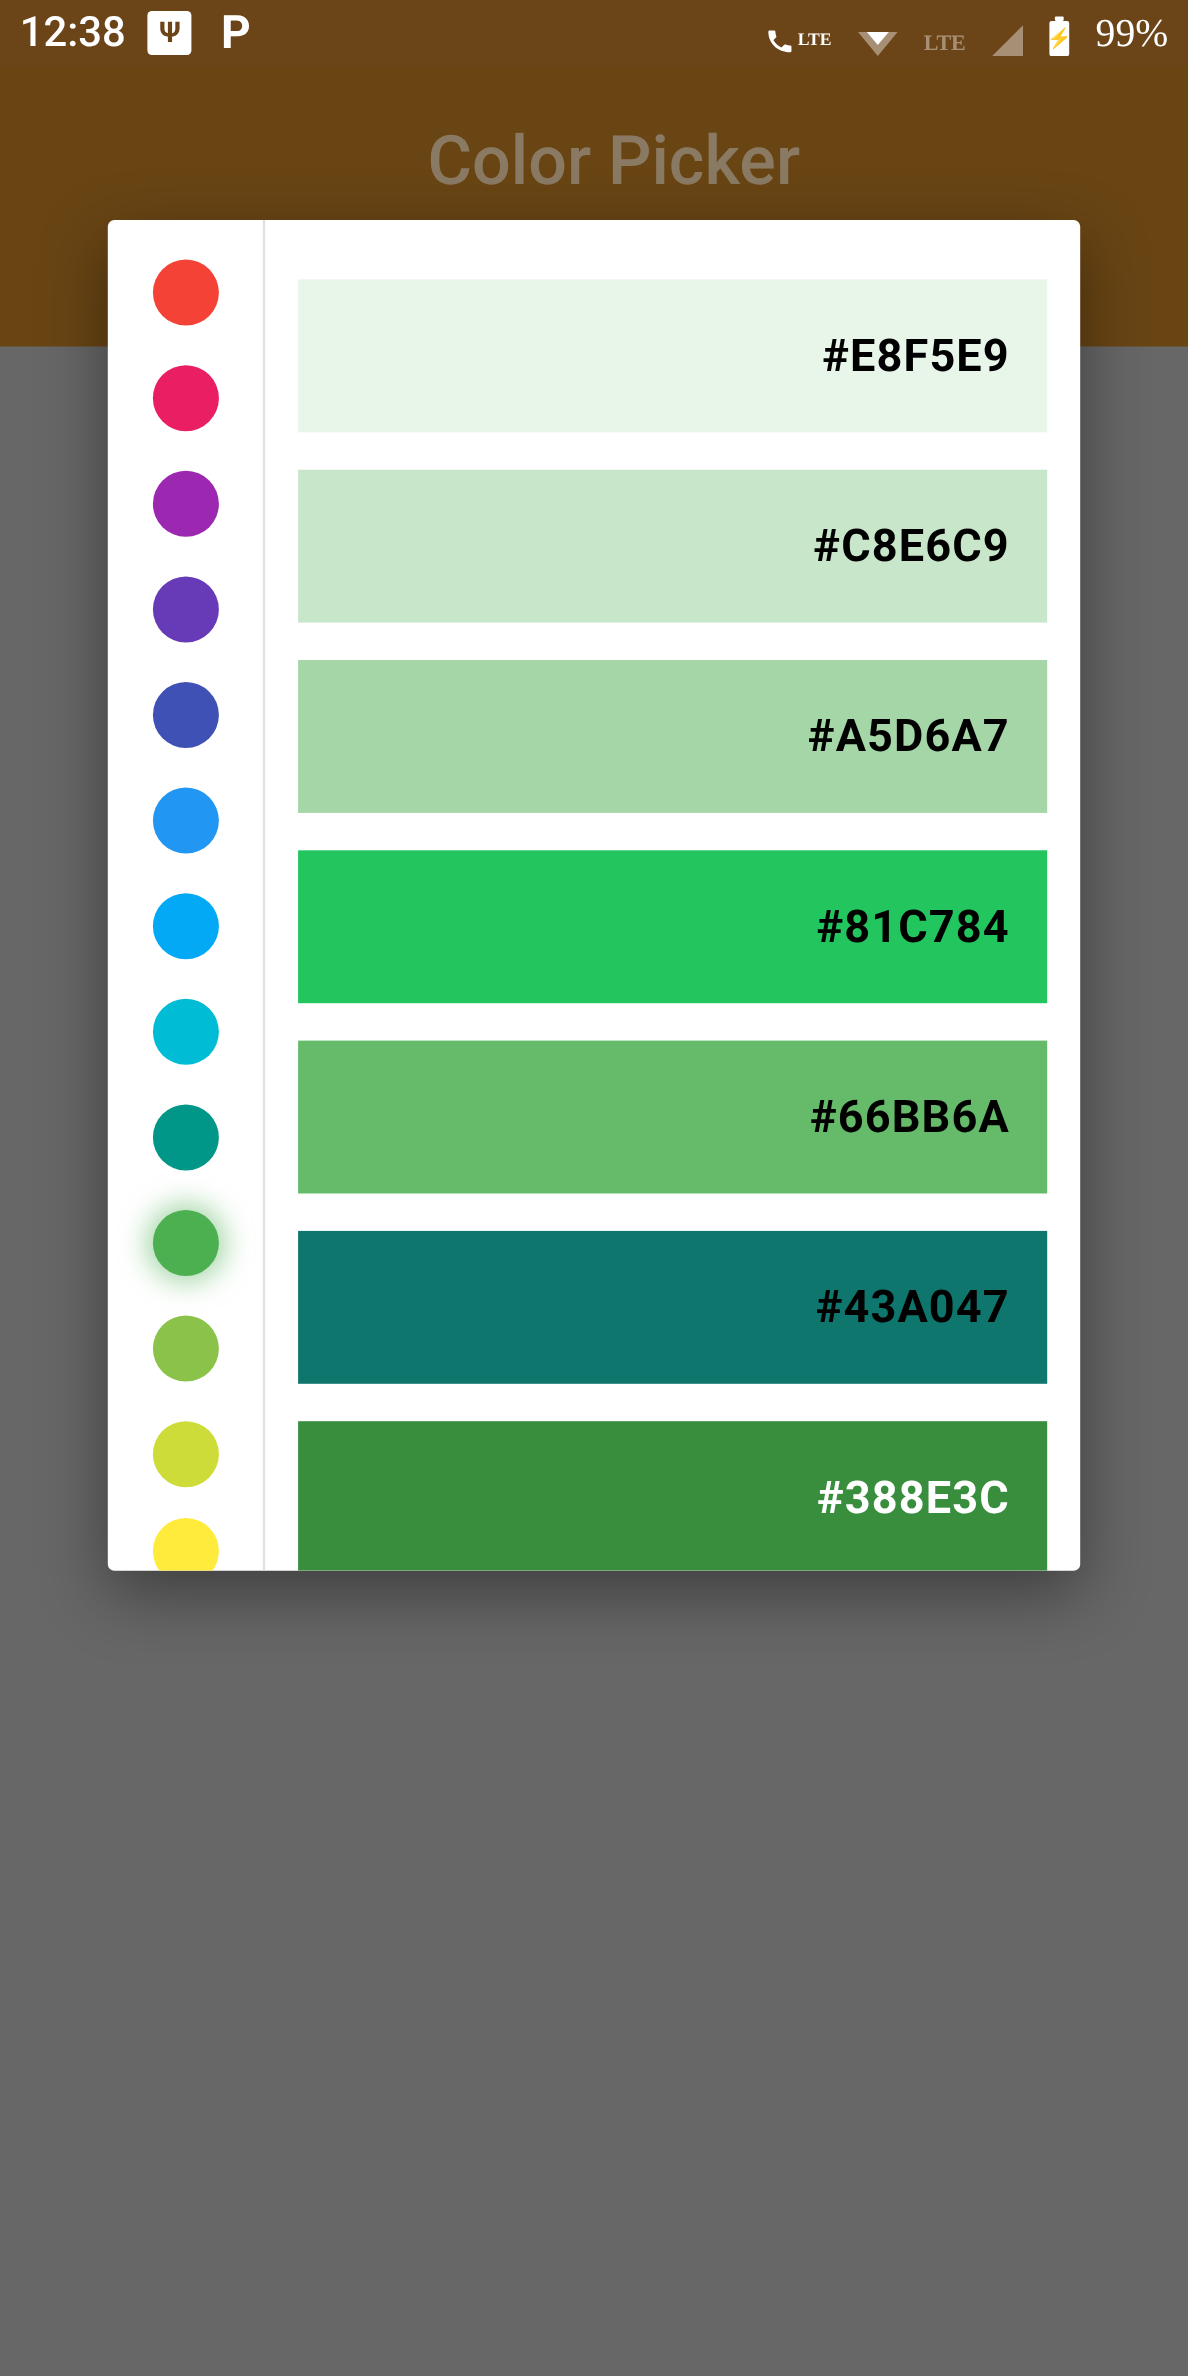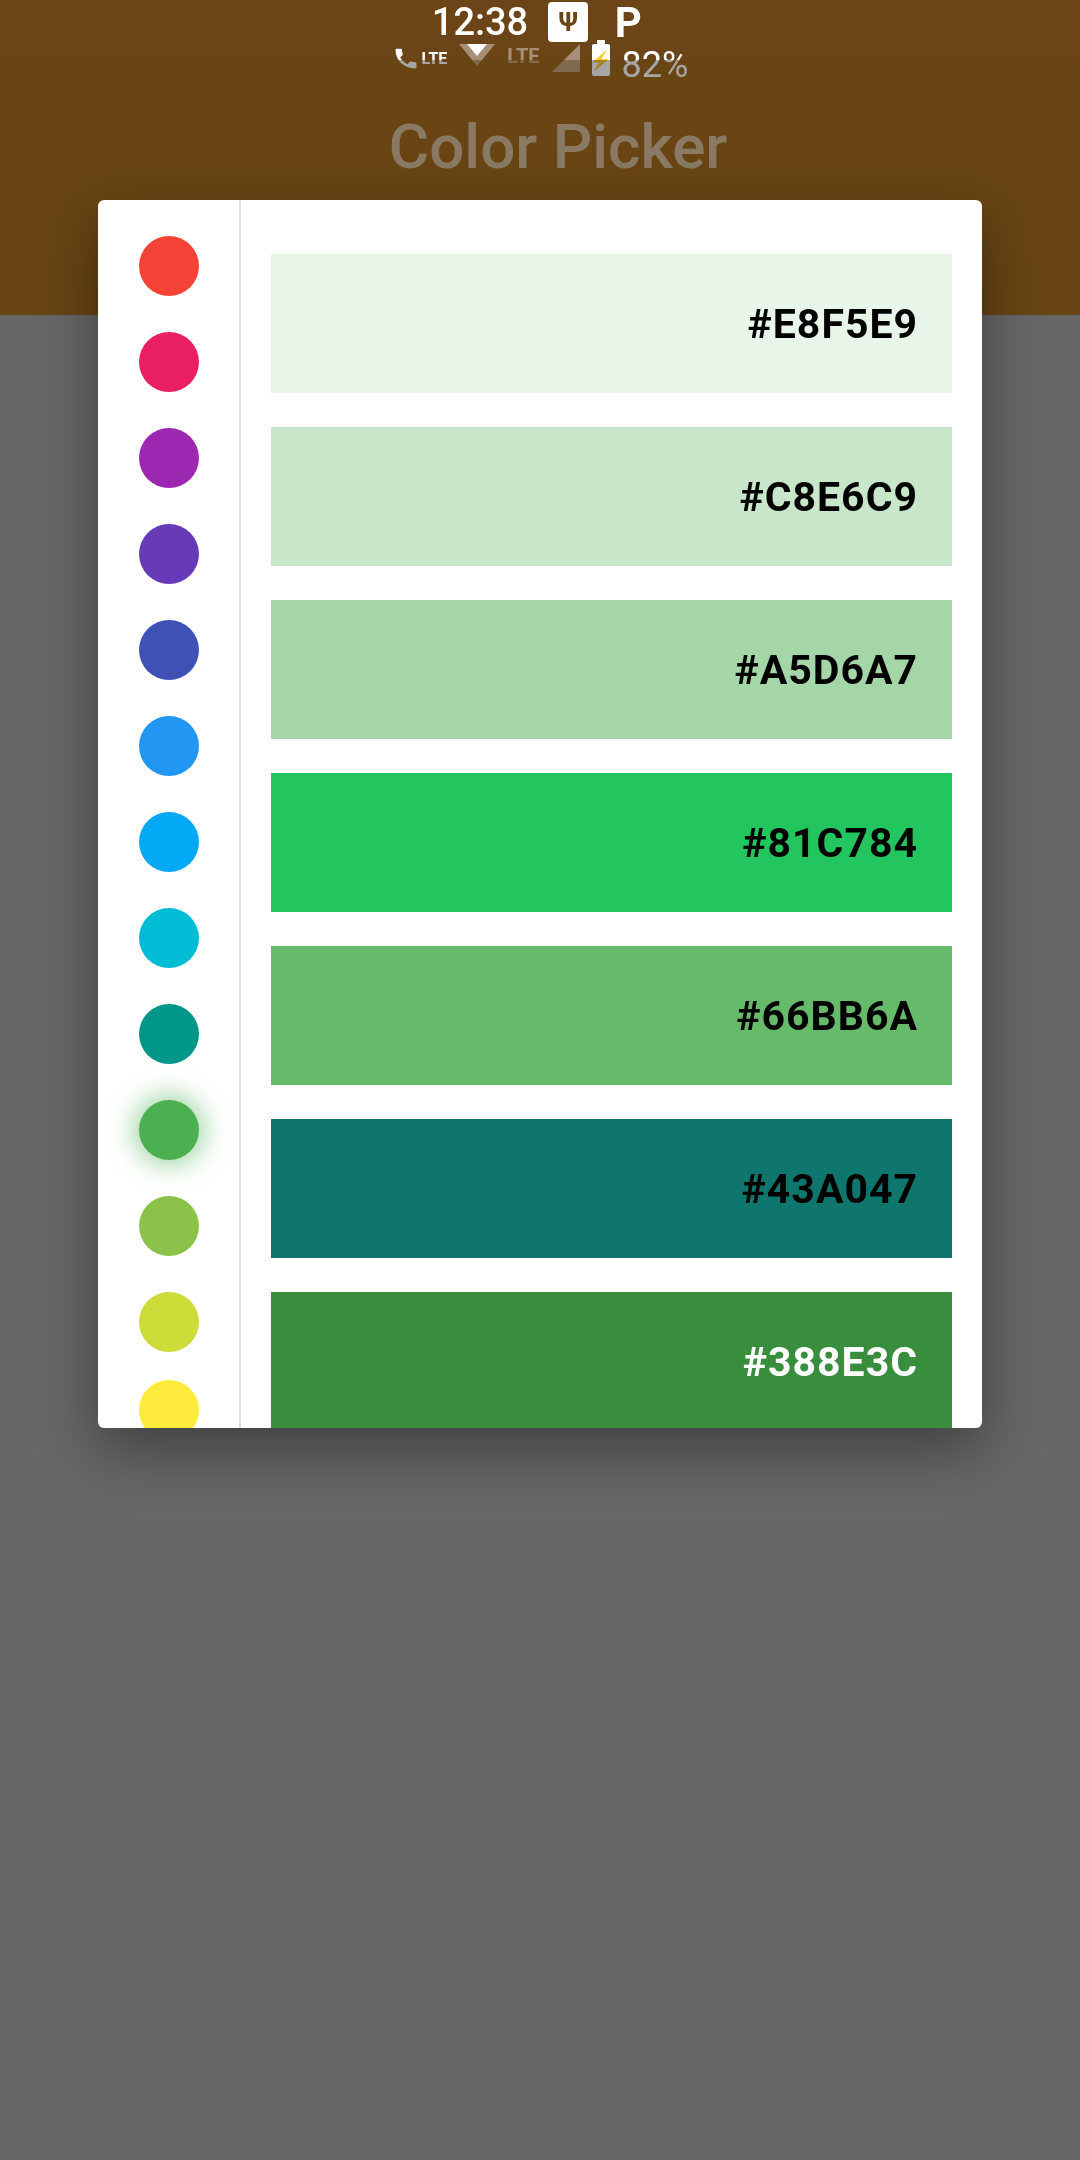--- a/index.html
+++ b/index.html
@@ -16,21 +16,20 @@
       overflow: hidden;
     }
     .status-bar {
       height: 60px;
       background: #6b4518;
       display: flex;
       align-items: center;
       justify-content: space-between;
       padding: 0 18px;
       color: white;
-      flex-direction: column;
     }
     .status-left {
       display: flex;
       align-items: center;
       gap: 20px;
     }
     .status-time {
       font-size: 38px;
       font-weight: 500;
     }
@@ -51,22 +50,23 @@
       height: 40px;
       display: flex;
       align-items: center;
       justify-content: center;
       color: white;
       font-size: 42px;
       font-weight: bold;
     }
     .status-right {
       display: flex;
-      align-items: flex-start;
-      gap: 12px;
+      align-items: flex-end;
+      gap: 24px;
+      font-family: Liberation Serif, serif;
     }
     .lte-phone {
       display: flex;
       align-items: center;
       gap: 2px;
     }
     .phone-icon {
       width: 28px;
       height: 28px;
     }
@@ -234,21 +234,21 @@
           <path d="M6.62 10.79a15.053 15.053 0 006.59 6.59l2.2-2.2a1 1 0 011.11-.21c1.12.45 2.33.69 3.48.69a1 1 0 011 1V20a1 1 0 01-1 1C10.07 21 3 13.93 3 5a1 1 0 011-1h3.5a1 1 0 011 1c0 1.15.24 2.36.69 3.48a1 1 0 01-.21 1.11l-2.36 2.2z"></path>
         </svg>
       <span class="lte-text">LTE</span>
     </div>
     <div class="wifi-icon"></div>
     <span class="lte-text-dim">LTE</span>
     <div class="signal-icon"></div>
     <div class="battery-icon">
       <span class="battery-bolt">⚡</span>
     </div>
-    <span class="battery-pct">82%</span>
+    <span class="battery-pct">99%</span>
   </div>
 </div>
 
 <div class="app-header">
   <span class="app-title">Color Picker</span>
 </div>
 
 <div class="overlay"></div>
 
 <div class="dialog">

